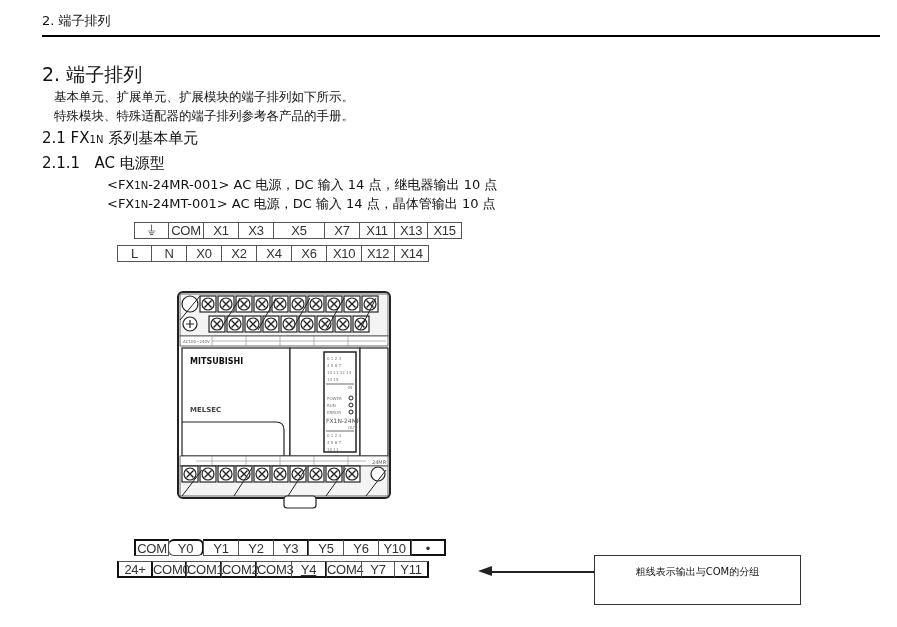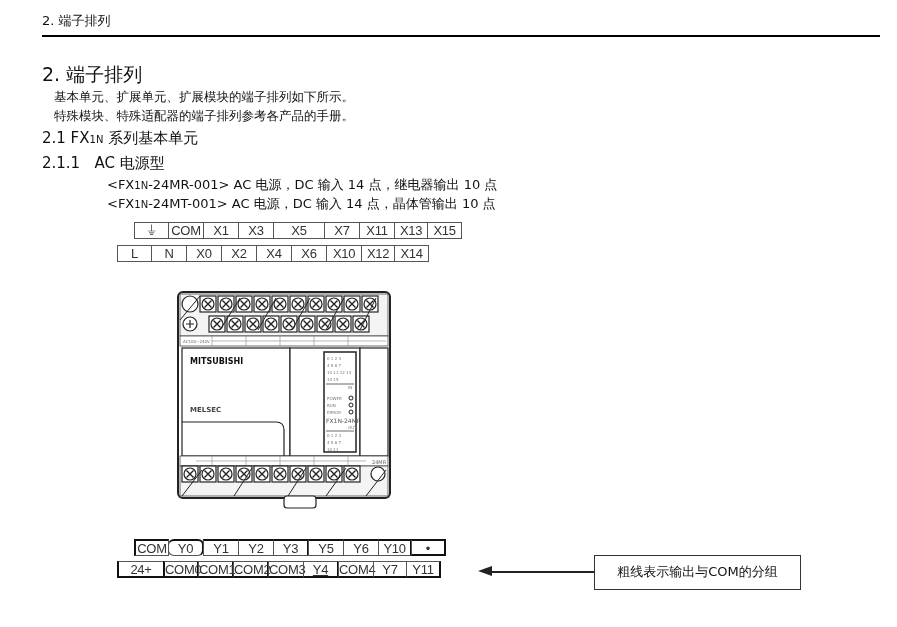--- a/index.html
+++ b/index.html
@@ -12,21 +12,21 @@
   .h2{font-size:15px;}
   .h3{font-size:15px;}
   .sub{font-size:13px;}
   .small{font-size:10px;}
   .tbl{position:absolute;display:flex;height:17px;}
   .cell{box-sizing:border-box;height:17px;border:1px solid #555;margin-right:-1px;font-family:"Liberation Sans Narrow","Liberation Sans",sans-serif;font-size:13px;line-height:15px;text-align:center;color:#333;font-stretch:condensed;letter-spacing:-0.3px;}
   .thick-l{border-left:2px solid #111;}
   .thick-r{border-right:2px solid #111;}
   .thick-t{border-top:2px solid #111;}
   .thick-b{border-bottom:2px solid #111;}
-  .callout{left:594px;top:555px;width:207px;height:35px;box-sizing:border-box;border:1.5px solid #333;font-size:13px;line-height:31px;text-align:center;}
+  .callout{left:594px;top:555px;width:207px;height:50px;box-sizing:border-box;border:1.5px solid #333;font-size:10px;line-height:31px;text-align:center;}
   .arrowline{left:490px;top:571px;width:104px;height:1.5px;background:#222;}
   .arrowhead{left:478px;top:566px;width:0;height:0;border-top:5px solid transparent;border-bottom:5px solid transparent;border-right:14px solid #222;}
 </style>
 </head>
 <body>
 
 <div class="abs hdr">2. 端子排列</div>
 <div class="abs hrule"></div>
 
 <div class="abs h1">2. 端子排列</div>
@@ -158,21 +158,21 @@
   <div class="cell thick-r thick-t" style="width:36px;border-radius:6px;">Y0</div>
   <div class="cell thick-t" style="width:36px;">Y1</div>
   <div class="cell thick-t" style="width:36px;">Y2</div>
   <div class="cell thick-t thick-r" style="width:36px;">Y3</div>
   <div class="cell thick-t" style="width:36px;">Y5</div>
   <div class="cell thick-t" style="width:36px;">Y6</div>
   <div class="cell thick-t thick-r" style="width:34px;">Y10</div>
   <div class="cell thick-t thick-r thick-b" style="width:35px;">•</div>
 </div>
 <div class="tbl" style="left:117px;top:561px;">
-  <div class="cell thick-l thick-b" style="width:47px;">24+</div>
+  <div class="cell thick-l thick-b" style="width:35px;">24+</div>
   <div class="cell thick-l thick-b thick-r" style="width:36px;">COM0</div>
   <div class="cell thick-b thick-r" style="width:36px;">COM1</div>
   <div class="cell thick-b thick-r" style="width:36px;">COM2</div>
   <div class="cell thick-b" style="width:36px;">COM3</div>
   <div class="cell thick-b thick-r" style="width:36px;text-decoration:underline;">Y4</div>
   <div class="cell thick-b" style="width:36px;">COM4</div>
   <div class="cell thick-b" style="width:34px;">Y7</div>
   <div class="cell thick-b thick-r" style="width:35px;">Y11</div>
 </div>
 

